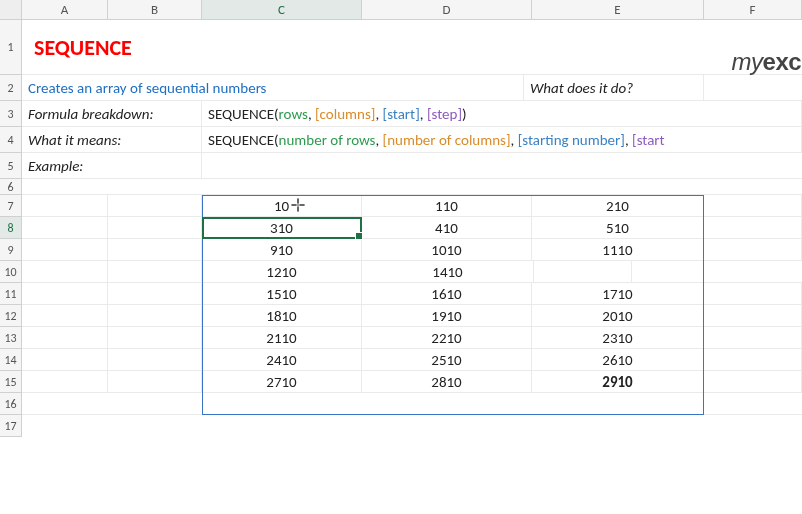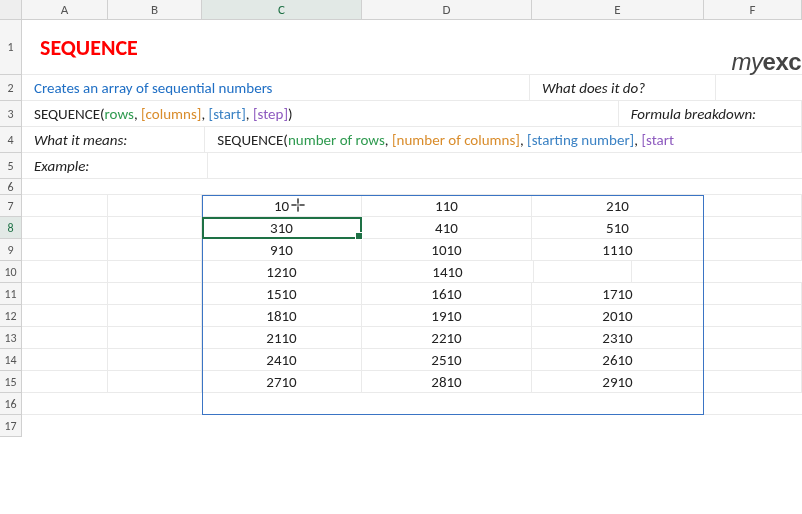--- a/index.html
+++ b/index.html
@@ -180,21 +180,21 @@
     background: #1e7145;
     border: 1px solid #fff;
   }
   
   .cursor-icon {
     position: absolute;
     pointer-events: none;
   }
   .cursor-icon svg { display:block; }
 
-  .overflow { overflow: visible; white-space: nowrap; margin-left: 6px; }
+  .overflow { overflow: visible; white-space: nowrap; }
 </style>
 </head>
 <body>
 
 <div class="sheet">
 
   <div class="colhdr-row">
     <div class="spacer"></div>
     <div class="colhdr colA">A</div>
     <div class="colhdr colB">B</div>
@@ -235,28 +235,28 @@
     <div class="row" style="height:var(--row-h)">
       <div class="cell colC overflow" style="width:calc(var(--colC-w) + var(--colD-w) + var(--colE-w));">
         <span class="desc">Creates an array of sequential numbers</span>
       </div>
       <div class="cell colA overflow" style="width:calc(var(--colA-w) + var(--colB-w));">
         <span class="label-italic">What does it do?</span>
       </div>
     </div>
 
     <div class="row" style="height:var(--row-h)">
+      <div class="cell colA overflow" style="width:calc(var(--colA-w) + var(--colB-w));">
+        <span class="label-italic">Formula breakdown:</span>
+      </div>
       <div class="cell colC overflow mono" style="width:calc(var(--colC-w) + var(--colD-w) + var(--colE-w) + var(--colF-w));">
         <span>
           <span class="black">SEQUENCE(</span><span class="p-rows">rows</span><span class="black">, </span><span class="p-cols">[columns]</span><span class="black">, </span><span class="p-start">[start]</span><span class="black">, </span><span class="p-step">[step]</span><span class="black">)</span>
         </span>
       </div>
-      <div class="cell colA overflow" style="width:calc(var(--colA-w) + var(--colB-w));">
-        <span class="label-italic">Formula breakdown:</span>
-      </div>
     </div>
 
     <div class="row" style="height:var(--row-h)">
       <div class="cell colA overflow" style="width:calc(var(--colA-w) + var(--colB-w));">
         <span class="label-italic">What it means:</span>
       </div>
       <div class="cell colC overflow mono" style="width:calc(var(--colC-w) + var(--colD-w) + var(--colE-w) + var(--colF-w));">
         <span>
           <span class="black">SEQUENCE(</span><span class="p-rows">number of rows</span><span class="black">, </span><span class="p-cols">[number of columns]</span><span class="black">, </span><span class="p-start">[starting number]</span><span class="black">, </span><span class="p-step">[start</span>
         </span>
@@ -383,21 +383,21 @@
         </div>
         <div class="row" style="height: var(--rowData-h);">
           <div class="cell colA" style="width: var(--colA-w);"></div>
           <div class="cell colB" style="width: var(--colB-w);"></div>
           <div class="cell num colC" style="width: var(--colC-w);">
             <span>2710</span>
           </div>
           <div class="cell num colD" style="width: var(--colD-w);">
             <span>2810</span>
           </div>
-          <div class="cell num colE" style="width: var(--colE-w);">
+          <div class="cell num colE" style="width: var(--colE-w); font-weight: bold;">
             <span>2910</span>
           </div>
           <div class="cell colF" style="width: var(--colF-w);"></div>
         </div>
       </div>
 
     <div class="row" style="height:var(--rowData-h)"></div>
 
     <div class="spill" id="spill-outline" style="left: 180px; top: 175px; width: 502px; height: 220px;"></div>
     <div class="active-cell" id="active-outline" style="left: 180px; top: 197px; width: 160px; height: 22px;"></div>

